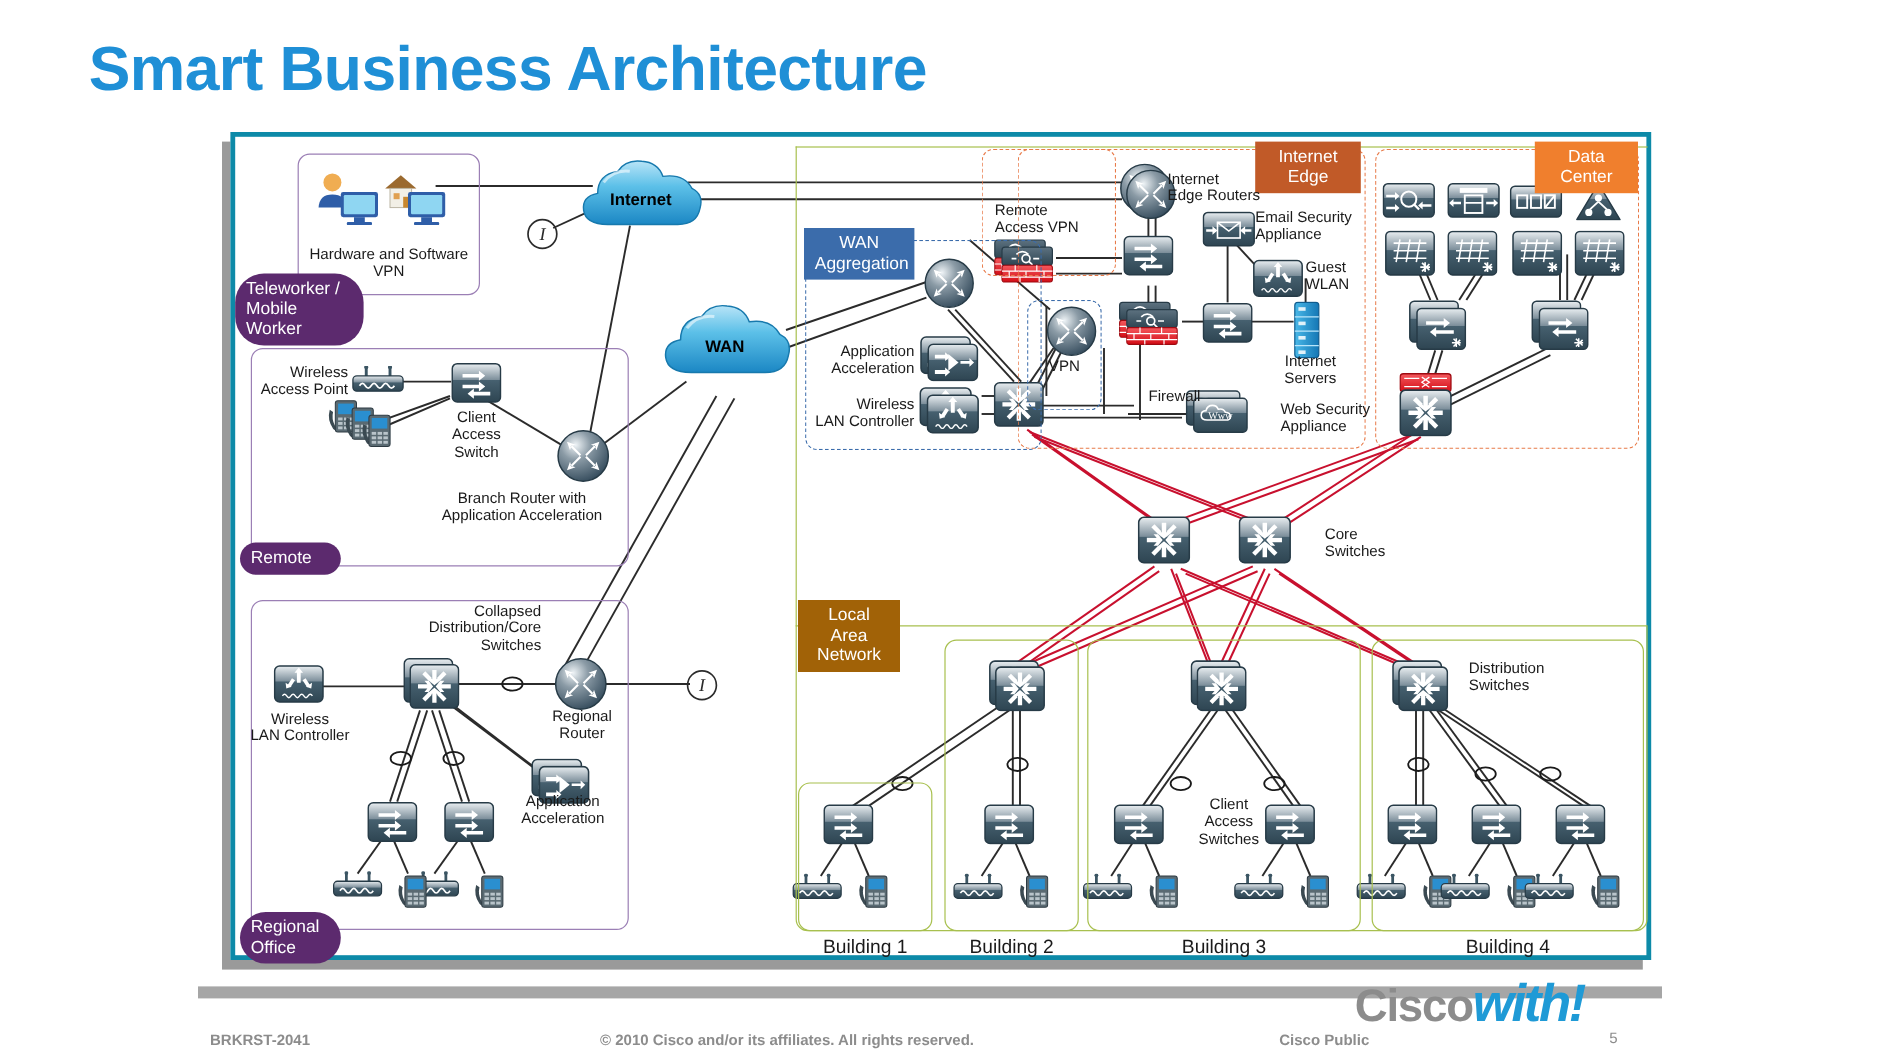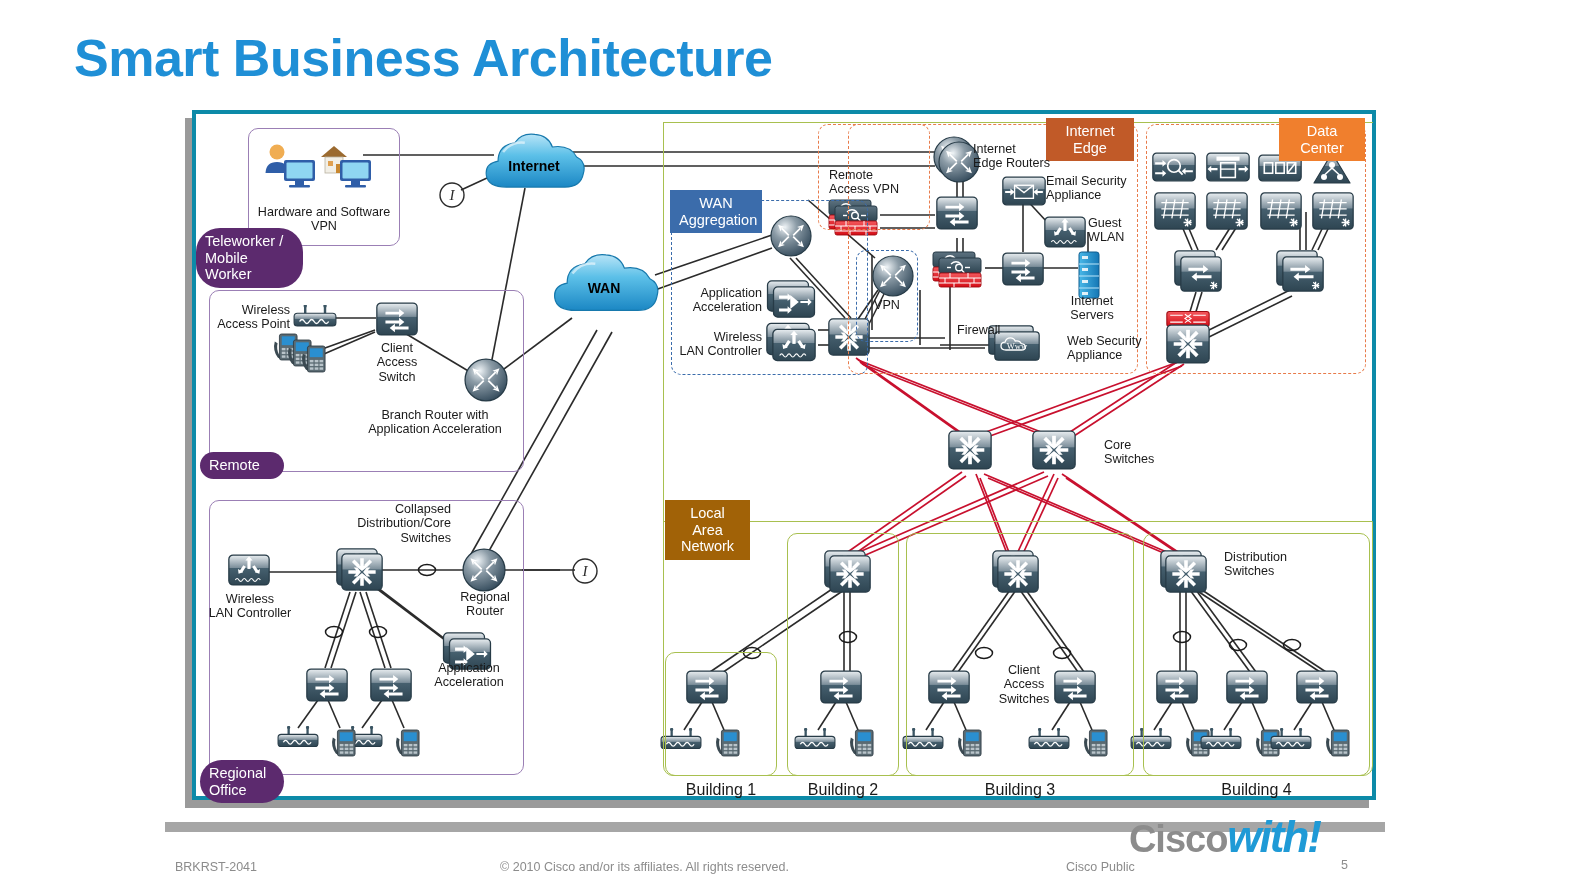--- a/index.html
+++ b/index.html
@@ -59,21 +59,21 @@
   .lbl.l{text-align:left;}
   .lbl.bld{font-size:16px;text-align:center;}
 
   
   .cloud-text{
     position:absolute;color:#000;font-weight:bold;font-size:14px;text-align:center;
   }
 
   
   .footer-bar{position:absolute;left:165px;top:822px;width:1220px;height:10px;background:#a6a6a6;}
-  .foot{position:absolute;color:#8c8c8c;font-size:12.5px;white-space:nowrap;}
+  .foot{position:absolute;color:#8c8c8c;font-size:12.5px;white-space:nowrap;font-weight:bold;}
   .cisco-logo{position:absolute;right:30px;top:812px;}
   .cisco-word{font-size:38px;font-weight:bold;color:#8c8c8c;letter-spacing:-1px;}
   .live-word{font-size:44px;font-weight:bold;font-style:italic;color:#1f9ad6;letter-spacing:-2px;}
   .pagenum{position:absolute;right:2px;top:858px;font-size:12.5px;color:#8c8c8c;}
 </style>
 </head>
 <body>
 
 <div id="stage">
 

